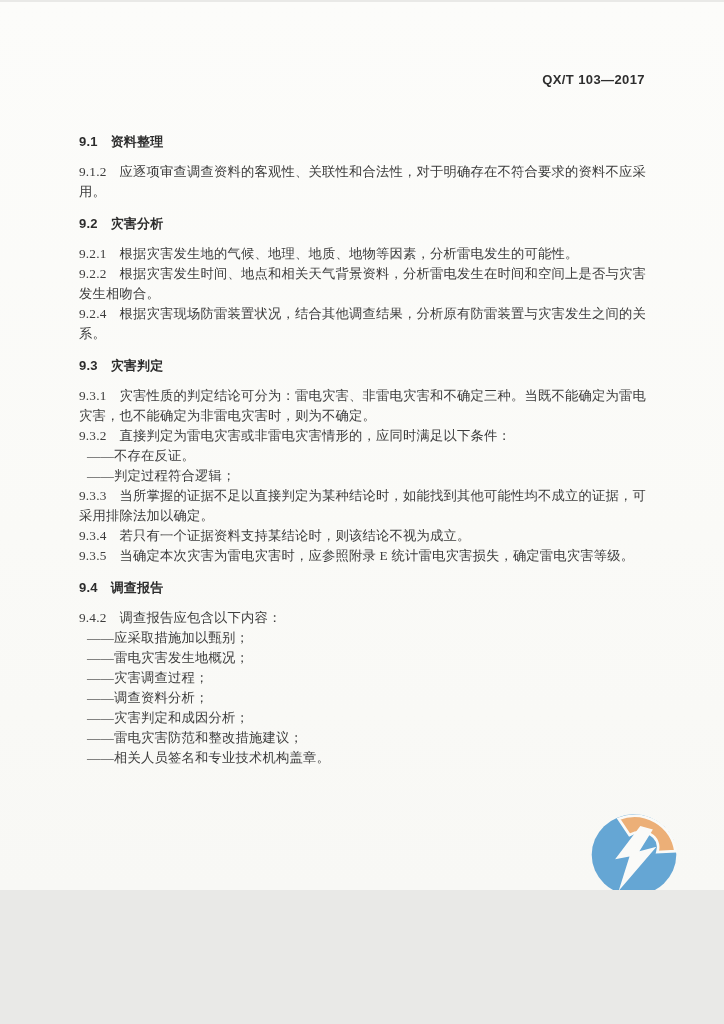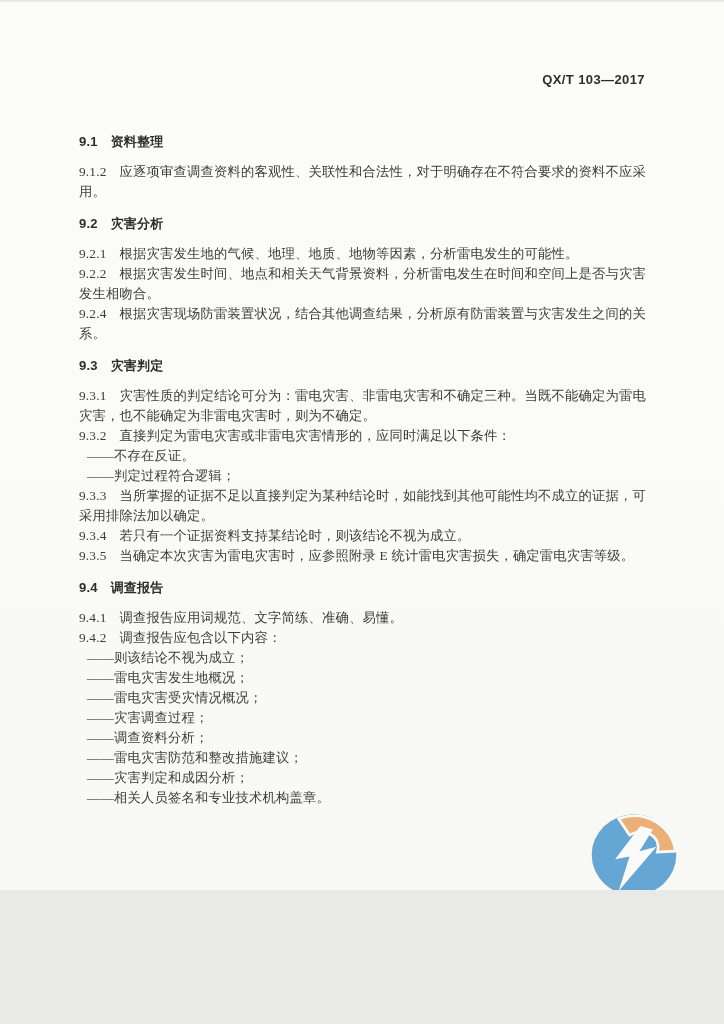--- a/index.html
+++ b/index.html
@@ -106,29 +106,27 @@
       <p class="p"><span class="num">9.2.4</span><span class="txt">根据灾害现场防雷装置状况，结合其他调查结果，分析原有防雷装置与灾害发生之间的关系。</span></p>
       <p class="h2"><span class="num">9.3</span><span class="txt">灾害判定</span></p>
       <p class="p"><span class="num">9.3.1</span><span class="txt">灾害性质的判定结论可分为：雷电灾害、非雷电灾害和不确定三种。当既不能确定为雷电灾害，也不能确定为非雷电灾害时，则为不确定。</span></p>
       <p class="p"><span class="num">9.3.2</span><span class="txt">直接判定为雷电灾害或非雷电灾害情形的，应同时满足以下条件：</span></p>
       <p class="dash"><span class="txt">——不存在反证。</span></p>
       <p class="dash"><span class="txt">——判定过程符合逻辑；</span></p>
       <p class="p"><span class="num">9.3.3</span><span class="txt">当所掌握的证据不足以直接判定为某种结论时，如能找到其他可能性均不成立的证据，可采用排除法加以确定。</span></p>
       <p class="p"><span class="num">9.3.4</span><span class="txt">若只有一个证据资料支持某结论时，则该结论不视为成立。</span></p>
       <p class="p"><span class="num">9.3.5</span><span class="txt">当确定本次灾害为雷电灾害时，应参照附录 E 统计雷电灾害损失，确定雷电灾害等级。</span></p>
       <p class="h2"><span class="num">9.4</span><span class="txt">调查报告</span></p>
-      <p class="p"><span class="num">9.4.1</span><span class="txt">调查报告应用词规范、文字简练、准确、易懂。</span></p>
       <p class="p"><span class="num">9.4.2</span><span class="txt">调查报告应包含以下内容：</span></p>
-      <p class="dash"><span class="txt">——则该结论不视为成立；</span></p>
+      <p class="dash"><span class="txt">——应采取措施加以甄别；</span></p>
       <p class="dash"><span class="txt">——雷电灾害发生地概况；</span></p>
-      <p class="dash"><span class="txt">——雷电灾害受灾情况概况；</span></p>
       <p class="dash"><span class="txt">——灾害调查过程；</span></p>
       <p class="dash"><span class="txt">——调查资料分析；</span></p>
+      <p class="dash"><span class="txt">——灾害判定和成因分析；</span></p>
       <p class="dash"><span class="txt">——雷电灾害防范和整改措施建议；</span></p>
-      <p class="dash"><span class="txt">——灾害判定和成因分析；</span></p>
       <p class="dash"><span class="txt">——相关人员签名和专业技术机构盖章。</span></p>
     </div>
 
   <div class="watermark">
     <svg class="logo" viewBox="0 0 100 100" width="94" height="90" aria-hidden="true">
 
       <ellipse cx="50" cy="52" rx="47" ry="45" fill="#5aa0d2"></ellipse>
 
       <path fill="#ecaa6e" stroke="#fbfbf9" stroke-width="3" d="M 33 12 A 46 44 0 0 1 96 48 L 76 49 C 81 31 61 21 45 30 Z"></path>
 

